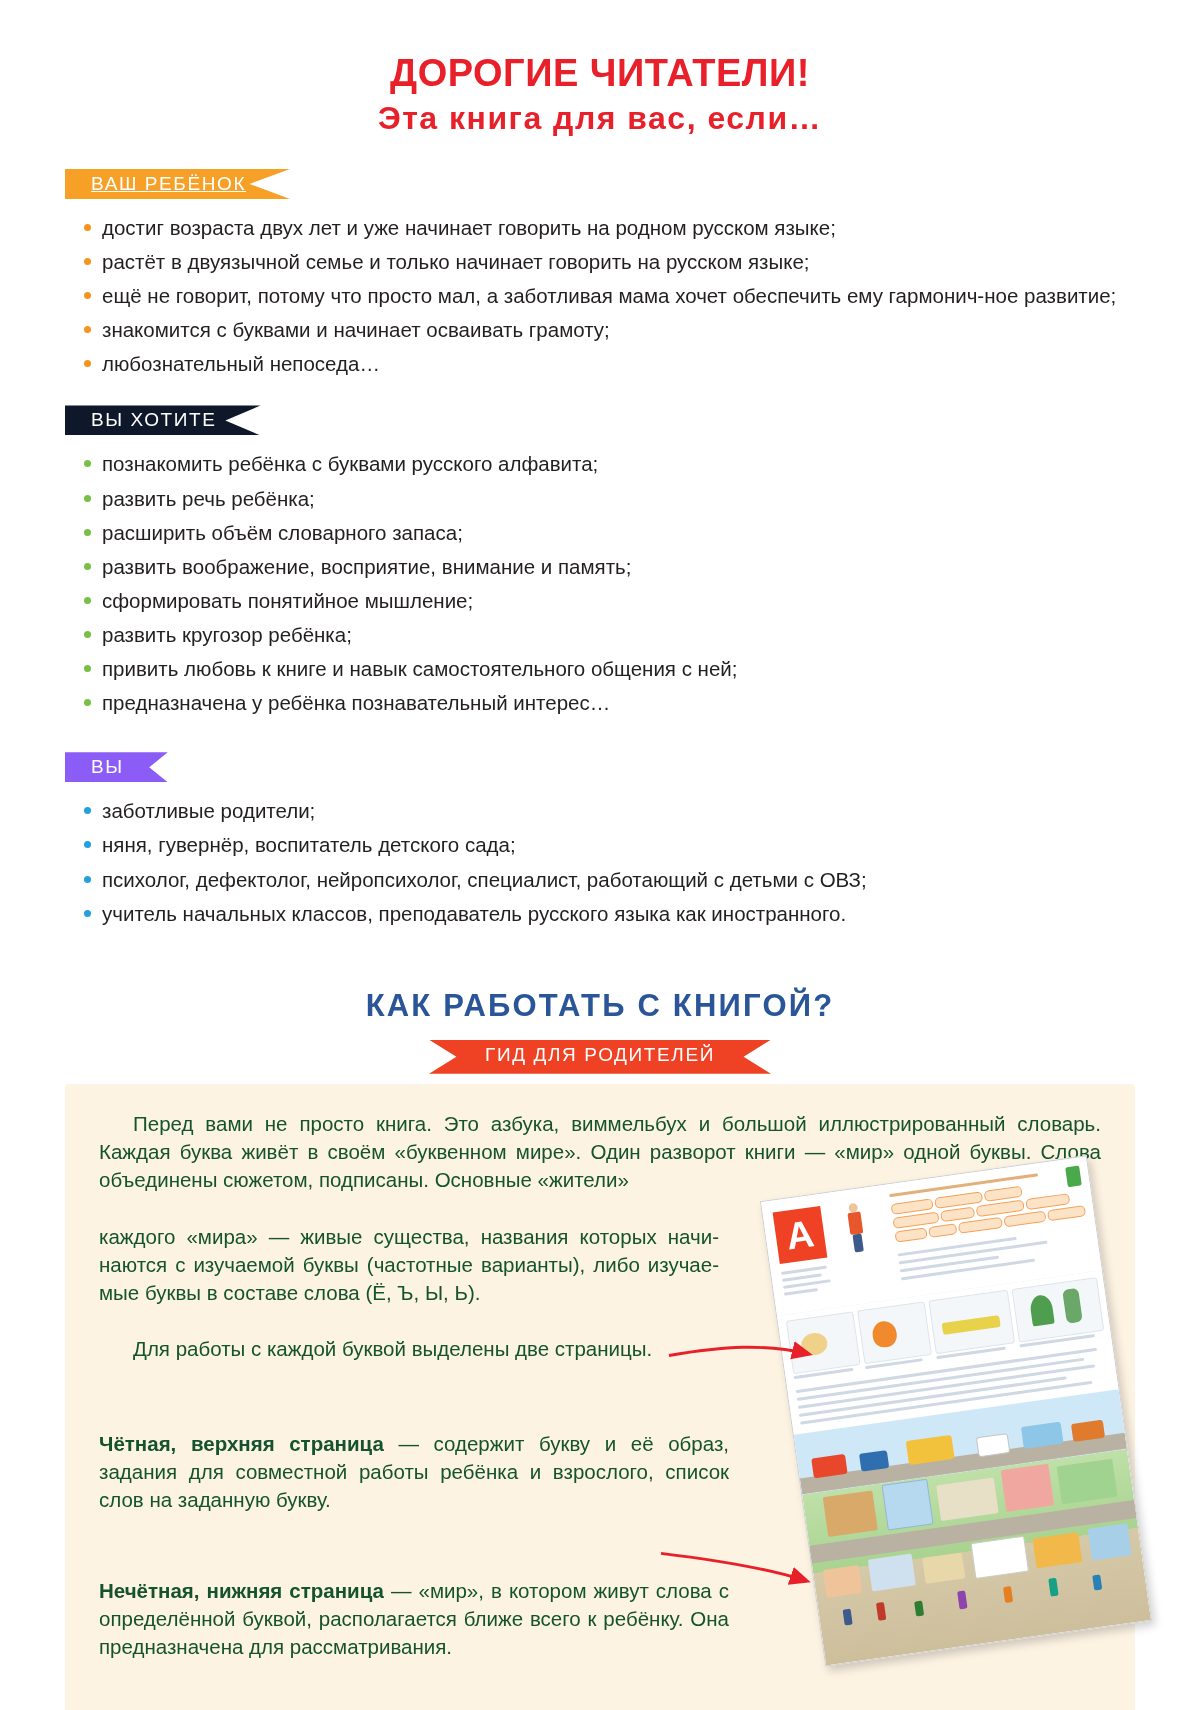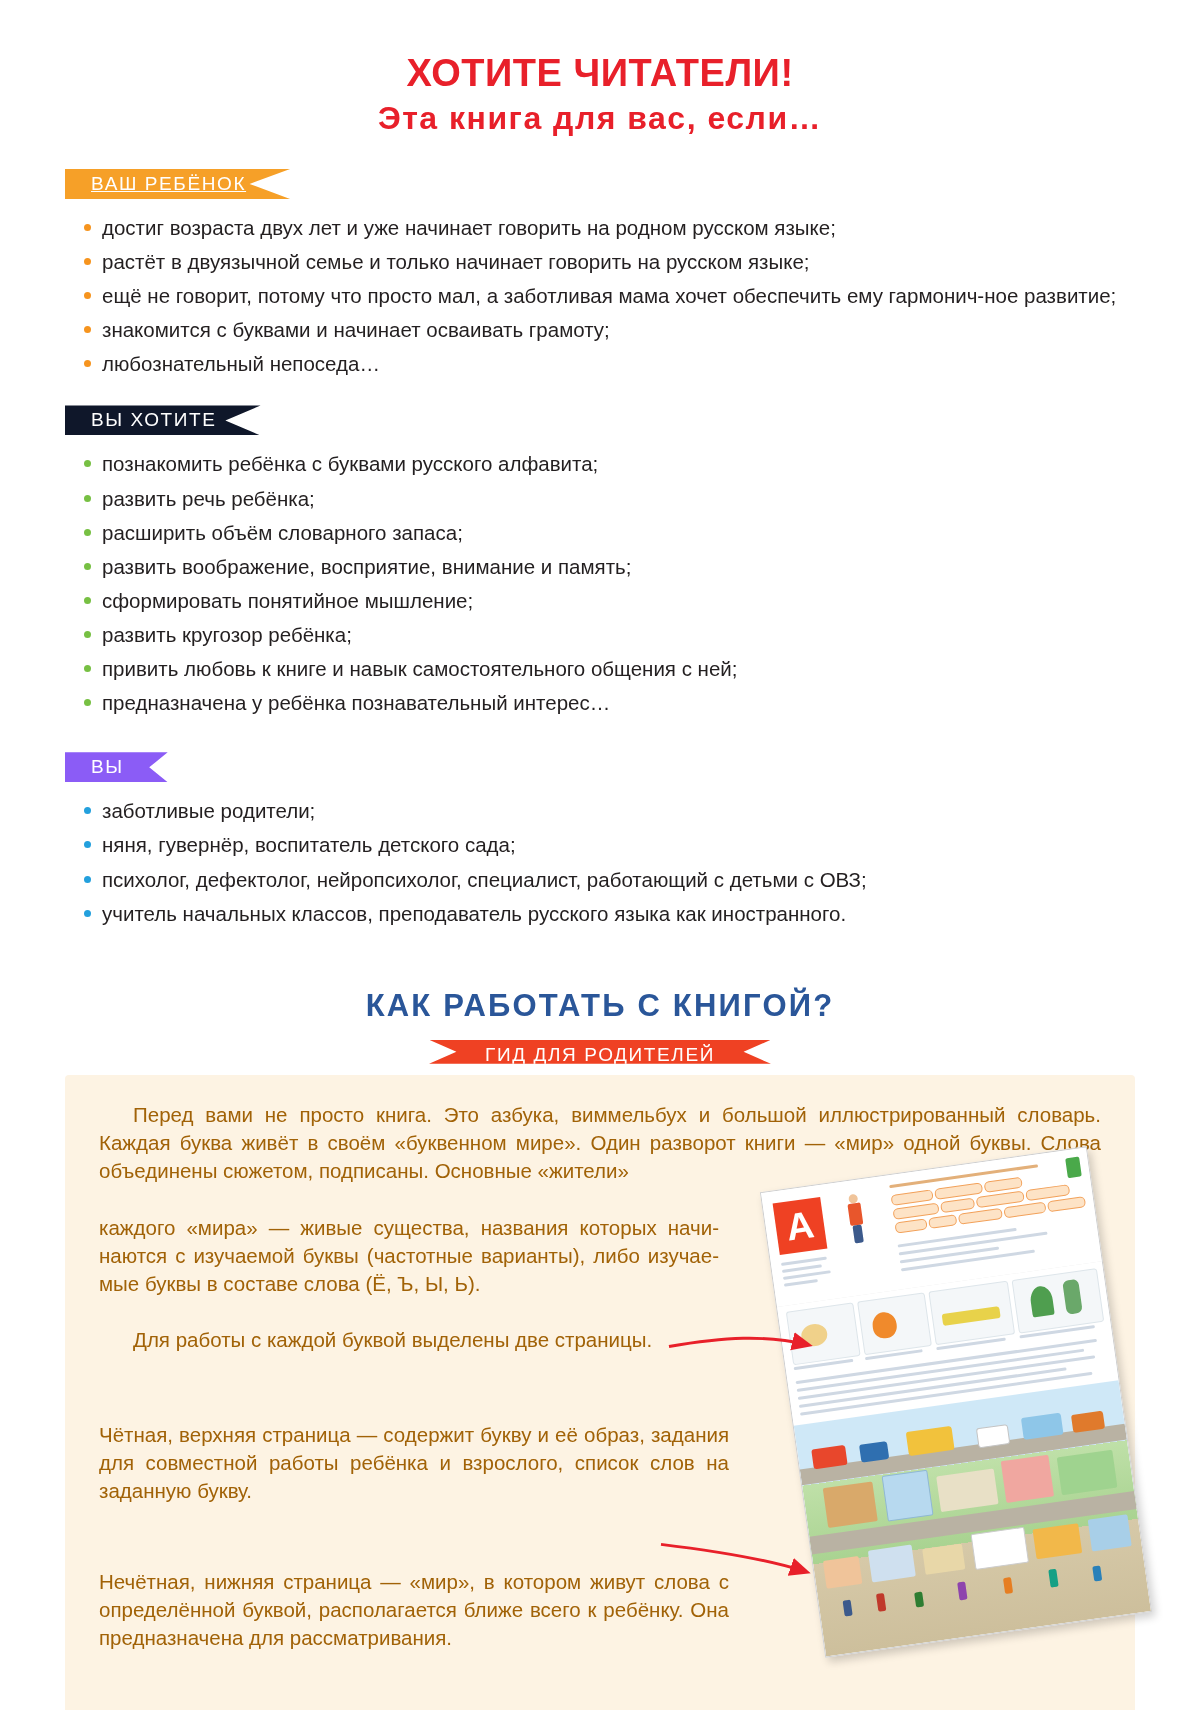--- a/index.html
+++ b/index.html
@@ -88,47 +88,47 @@
     margin-top:60px;
   }
   .guide-ribbon-wrap { text-align:center; margin-top:16px; }
   .guide-ribbon {
     display:inline-block;
     position:relative;
     background:#ef4123;
     color:#ffffff;
     font-size:19px;
     letter-spacing:1.6px;
-    height:24px;
+    height:34px;
     line-height:30px;
     padding:0 56px;
     clip-path: polygon(0 0, 100% 0, 92% 50%, 100% 100%, 0 100%, 8% 50%);
   }
 
   
   .panel {
     position:relative;
     margin:10px 65px 0 65px;
     background:#fdf3e3;
     border-radius:4px;
     padding:26px 34px 40px 34px;
     min-height:640px;
     box-sizing:border-box;
   }
   .panel p {
     margin:0 0 0 0;
     font-size:20.5px;
     line-height:1.38;
     text-align:justify;
-    color:#a16207;
+    color:#14532d;
   }
   .p-indent { text-indent:34px; }
   .panel .narrow { width:620px;margin-top:28px; }
   .panel .mid    { width:630px; }
-  .panel .bold { font-weight:normal; }
+  .panel .bold { font-weight:bold; }
   .spacer-2 { height:66px; }
   .spacer-3 { height:62px; }
 
   
   .book {
     position:absolute;
     right:14px; top:92px;
     width:330px; height:470px;
     transform: rotate(-8deg);
   }
@@ -175,21 +175,21 @@
     background:#b9b2a3;
   }
   .arrow-svg { position:absolute; left:0; top:0; width:100%; height:100%; pointer-events:none; }
 </style>
 </head>
 <body>
 
 <div class="page">
 
   <div class="title-block">
-    <div class="title-main">ХОТИТЕ ЧИТАТЕЛИ!</div>
+    <div class="title-main">ДОРОГИЕ ЧИТАТЕЛИ!</div>
     <div class="title-sub">Эта книга для вас, если…</div>
   </div>
 
   <div style="height:32px"></div>
   <div class="ribbon-row">
     <span class="ribbon orange">ВАШ РЕБЁНОК</span>
   </div>
   <ul class="blist orange">
     <li>достиг возраста двух лет и уже начинает говорить на родном русском языке;</li>
     <li>растёт в двуязычной семье и только начинает говорить на русском языке;</li>

